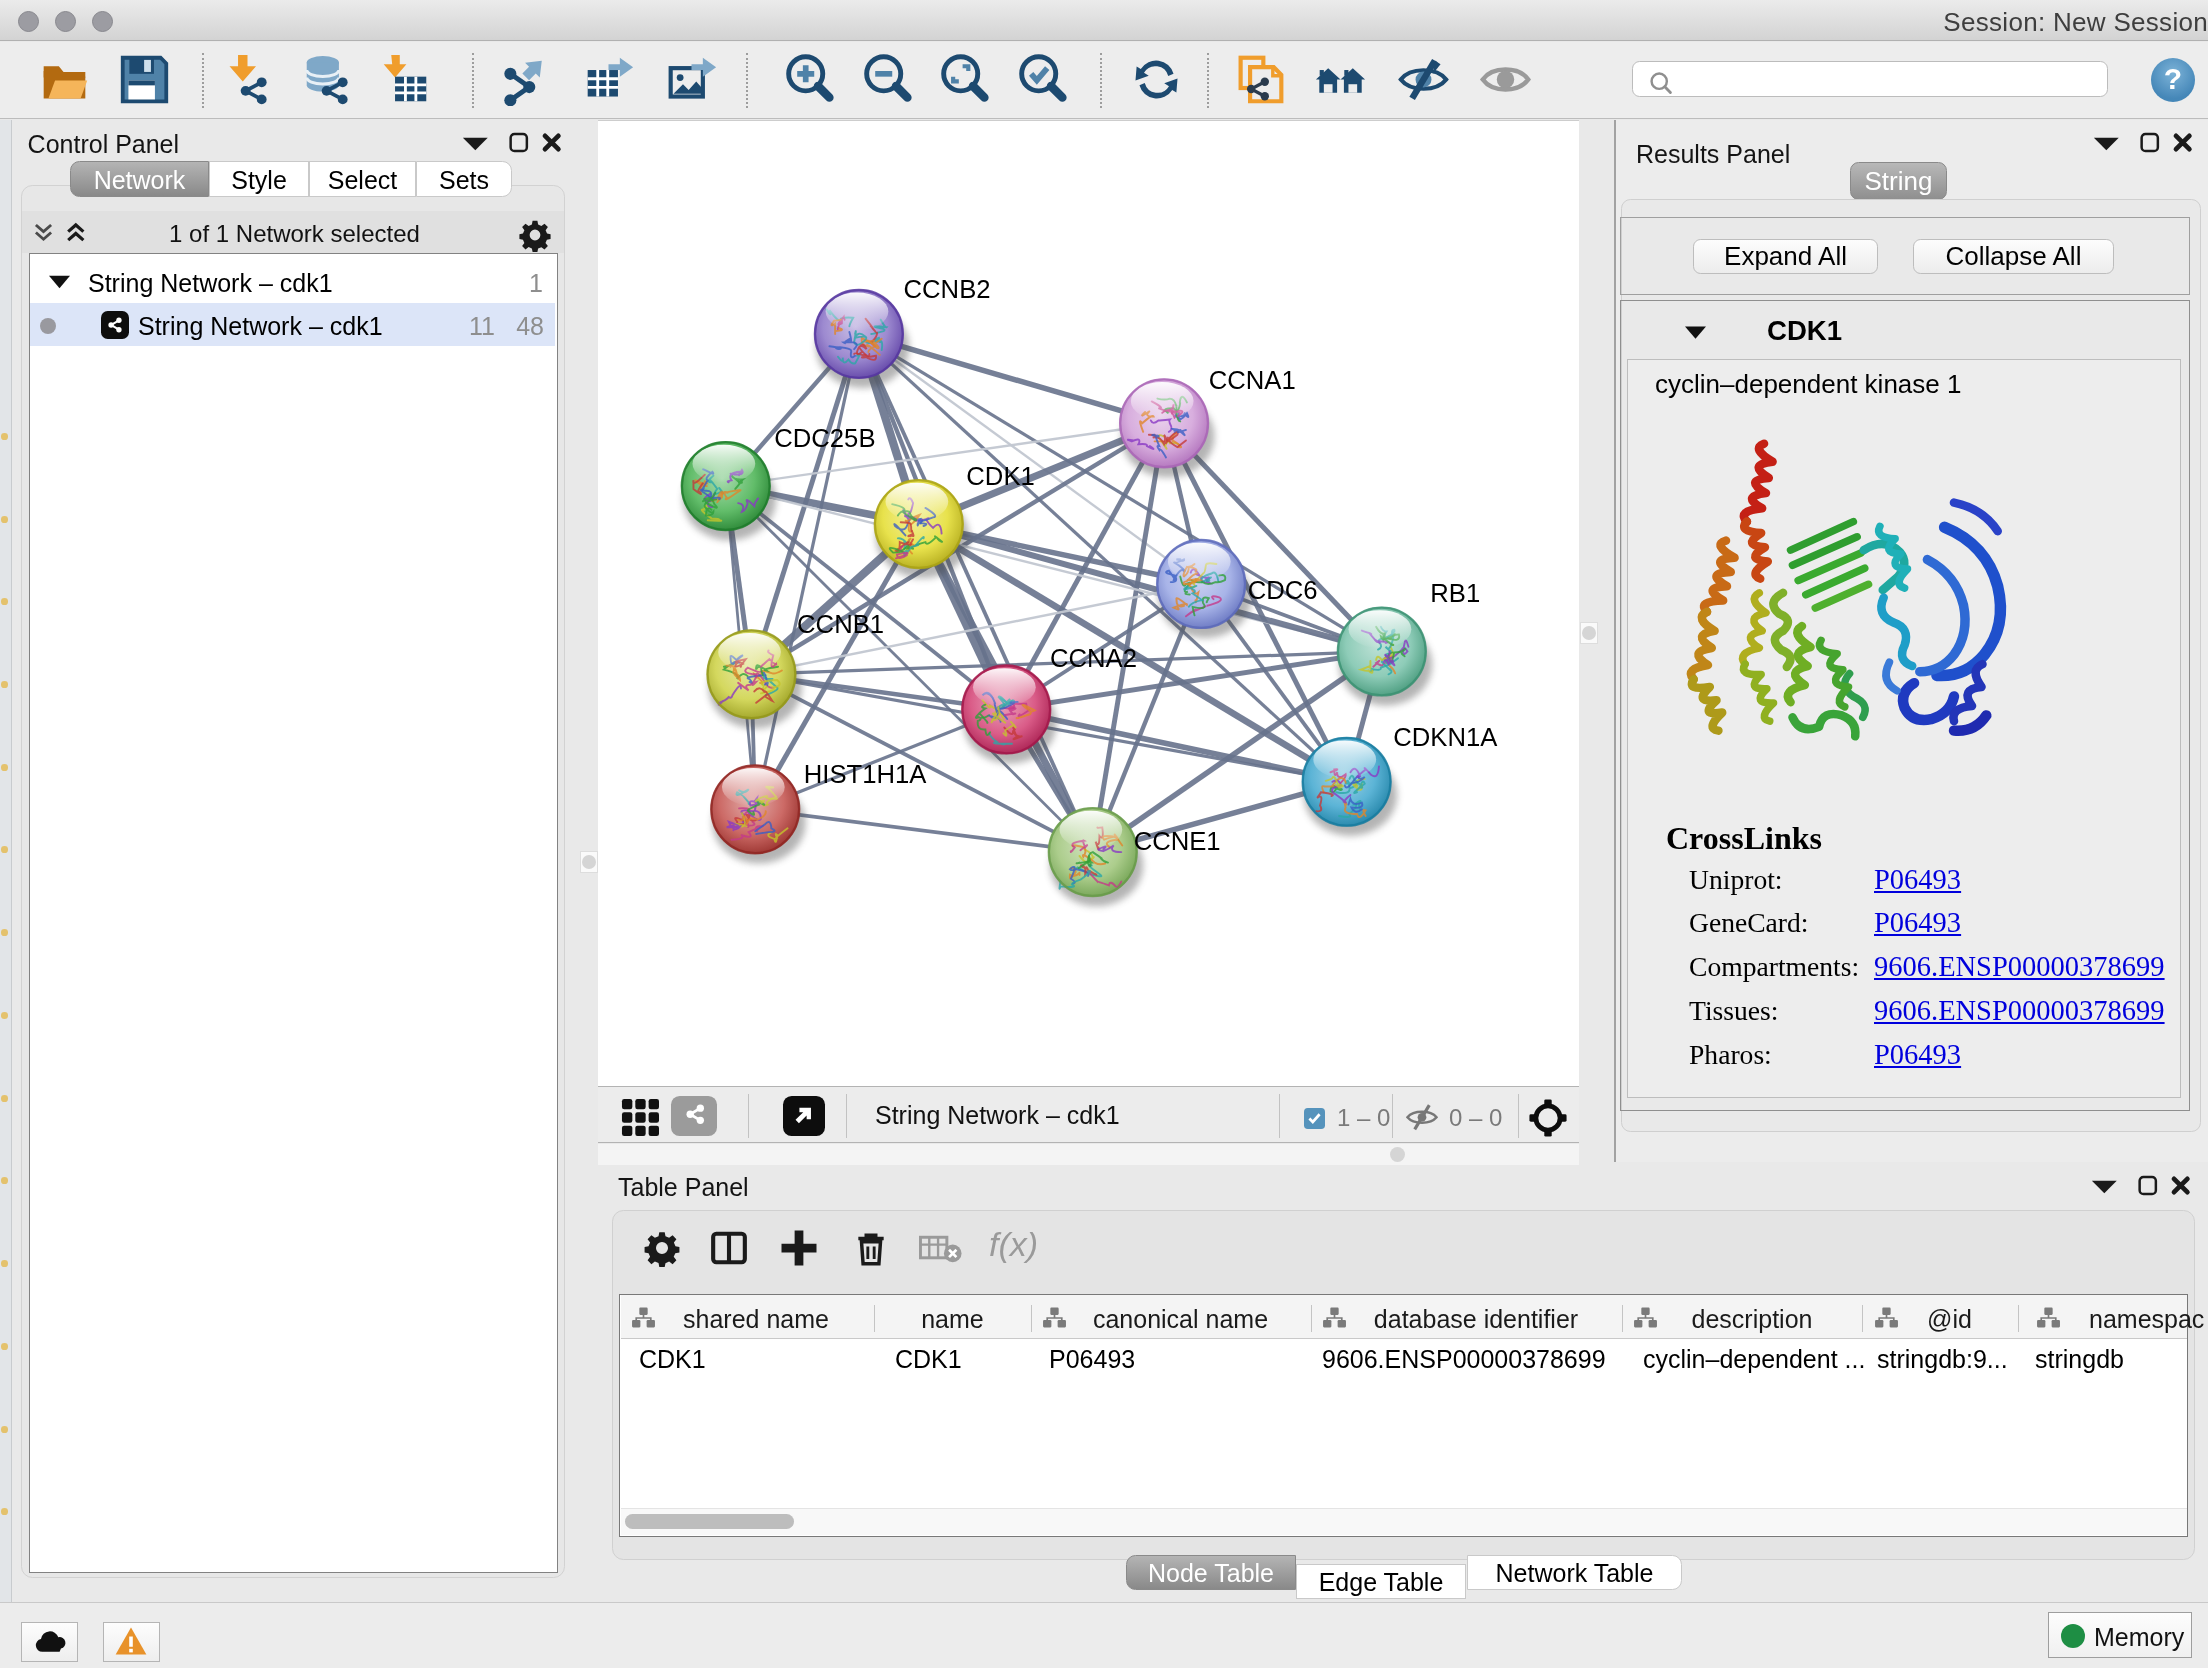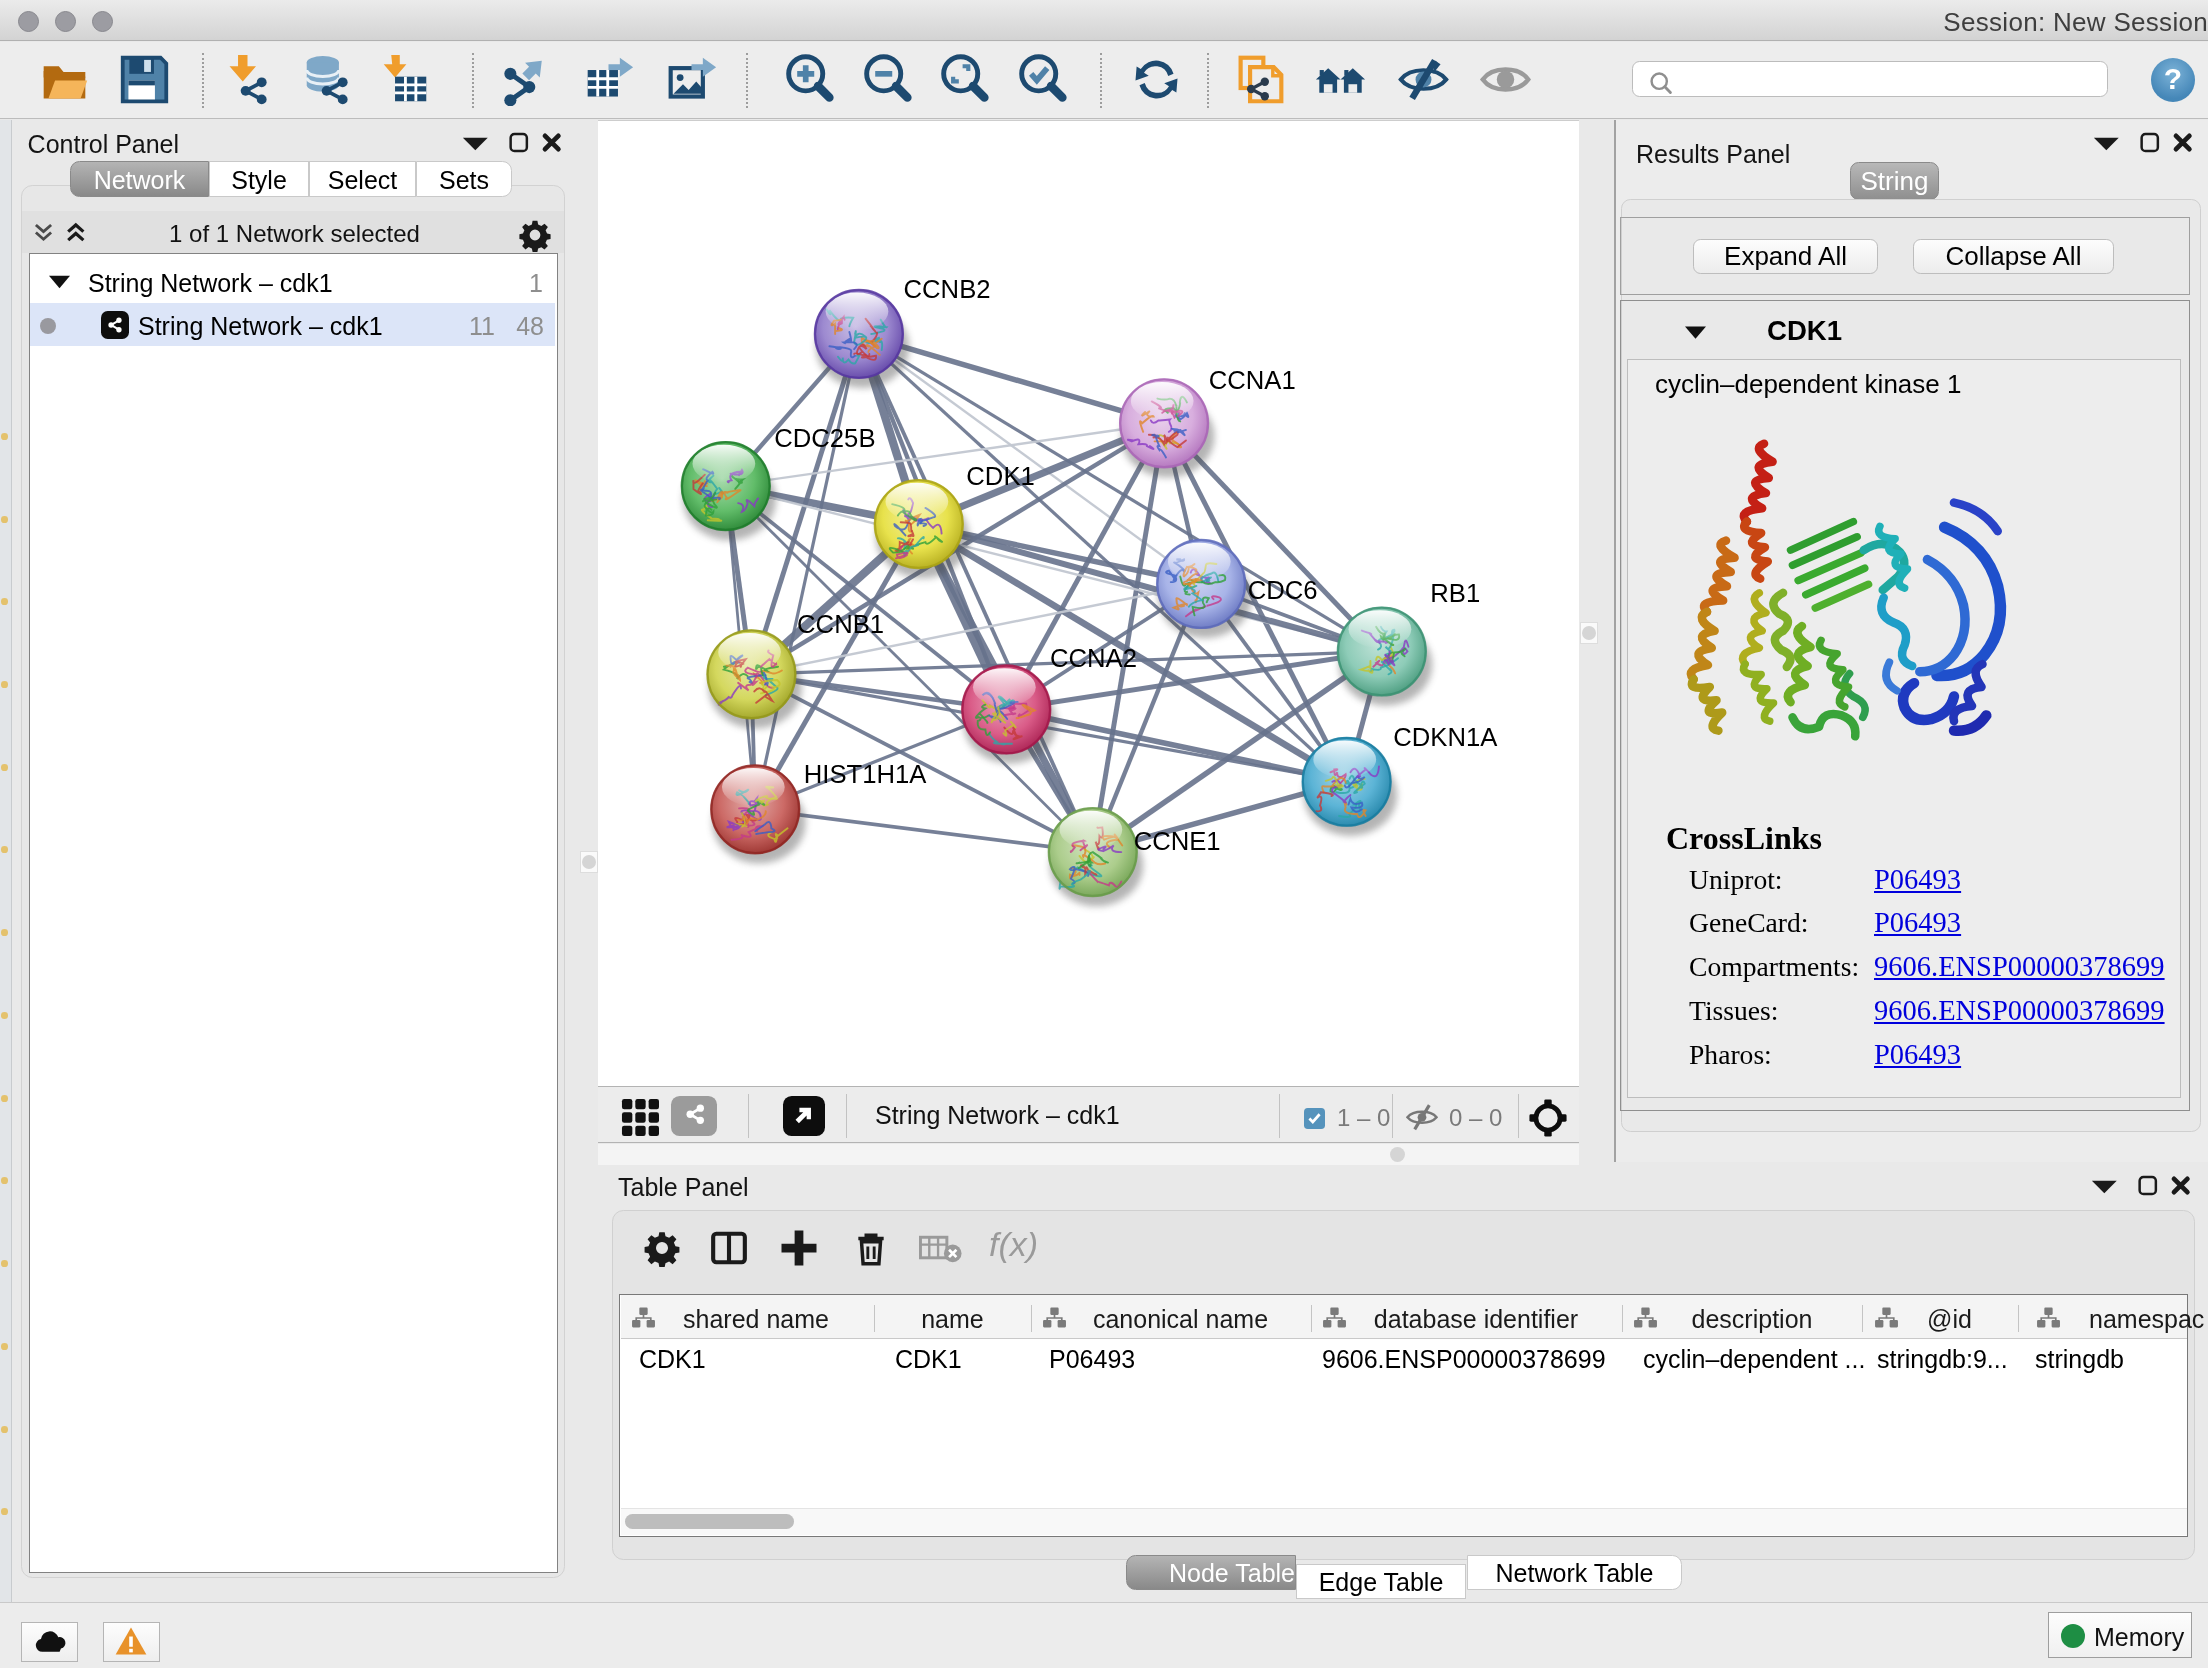--- a/index.html
+++ b/index.html
@@ -624,21 +624,21 @@
   </svg>
 <div class="abs" style="left:598px;top:1144px;width:981px;height:21px;background:#f4f4f4;"></div>
 <div class="abs" style="left:1390px;top:1147px;width:15px;height:15px;border-radius:50%;background:#d5d5d5;"></div>
 <div class="abs" style="left:1614px;top:120px;width:594px;height:1042px;background:#ececec;border-left:2.9px double #a2a2a2;"></div>
 <div class="abs ptitle" style="left:1636px;top:140px;">Results Panel</div>
 <svg class="abs" style="left:2092px;top:132px" width="105" height="21" viewBox="0 0 110 22">
     <path d="M2 6 h26 l-13 13 z" fill="#1a1a1a"></path>
     <rect x="52" y="2" width="17" height="18" rx="4" fill="none" stroke="#1a1a1a" stroke-width="2.6"></rect>
     <path d="M88 4 l14 14 M102 4 l-14 14" stroke="#1a1a1a" stroke-width="5" stroke-linecap="round"></path>
   </svg>
-<div class="abs" style="left:1850px;top:162px;width:89px;height:38px;border-radius:8.6px;background:linear-gradient(#b8b8b8,#8f8f8f);border:1px solid #8a8a8a;color:#fff;text-align:center;font-size:26px;line-height:36px;">String</div>
+<div class="abs" style="left:1850px;top:162px;width:97px;height:38px;border-radius:8.6px;background:linear-gradient(#b8b8b8,#8f8f8f);border:1px solid #8a8a8a;color:#fff;text-align:center;font-size:26px;line-height:36px;">String</div>
 <div class="abs" style="left:1621px;top:199px;width:580px;height:933px;background:#e9e9e9;border:1px solid #cfcfcf;border-radius:9.5px;"></div>
 <div class="abs" style="left:1620px;top:217px;width:570px;height:78px;border:1px solid #9f9f9f;"></div>
 <div class="abs greybtn" style="left:1693px;top:239px;width:185px;height:35px;font-size:26px;line-height:32px;">Expand All</div>
 <div class="abs greybtn" style="left:1913px;top:239px;width:201px;height:35px;font-size:26px;line-height:32px;">Collapse All</div>
 <div class="abs" style="left:1620px;top:300px;width:570px;height:811px;border:1.9px solid #8f8f8f;"></div>
 <svg class="abs" style="left:1682px;top:322px" width="27" height="21" viewBox="0 0 30 24">
     <path d="M3 5 h24 l-12 14 z" fill="#111"></path>
   </svg>
 <div class="abs" style="left:1767px;top:315px;font-size:27.6px;font-weight:bold;color:#000;">CDK1</div>
 <div class="abs" style="left:1627px;top:359px;width:554px;height:739px;background:#ededed;border:1px solid #bdbdbd;"></div>
@@ -779,21 +779,21 @@
 <div class="abs" style="left:2089px;top:1305px;font-size:25px;color:#1a1a1a;">namespac</div>
 <div class="abs" style="left:639px;top:1345px;font-size:25px;color:#000;">CDK1</div>
 <div class="abs" style="left:895px;top:1345px;font-size:25px;color:#000;">CDK1</div>
 <div class="abs" style="left:1049px;top:1345px;font-size:25px;color:#000;">P06493</div>
 <div class="abs" style="left:1322px;top:1345px;font-size:25px;color:#000;">9606.ENSP00000378699</div>
 <div class="abs" style="left:1643px;top:1345px;font-size:25px;color:#000;">cyclin–dependent ...</div>
 <div class="abs" style="left:1877px;top:1345px;font-size:25px;color:#000;">stringdb:9...</div>
 <div class="abs" style="left:2035px;top:1345px;font-size:25px;color:#000;">stringdb</div>
 <div class="abs" style="left:621px;top:1508px;width:1566px;height:27px;background:#f8f8f8;border-top:1px solid #e4e4e4;"></div>
 <div class="abs" style="left:625px;top:1514px;width:169px;height:15px;background:#bdbdbd;border-radius:7.6px;"></div>
-<div class="abs tab tabsel" style="left:1126px;top:1555px;width:170px;height:35px;line-height:35px;font-size:25px;border-radius:9.5px 0 0 9.5px;text-align:right;">Node Table</div>
+<div class="abs tab tabsel" style="left:1126px;top:1555px;width:170px;height:35px;line-height:35px;font-size:25px;border-radius:9.5px 0 0 9.5px;">Node Table</div>
 <div class="abs tab" style="left:1296px;top:1564px;width:170px;height:35px;line-height:35px;font-size:25px;">Edge Table</div>
 <div class="abs tab" style="left:1467px;top:1555px;width:215px;height:35px;line-height:35px;font-size:25px;border-radius:0 9.5px 9.5px 0;">Network Table</div>
 <div class="abs" style="left:0;top:1602px;width:2208px;height:67px;background:#ececec;border-top:1.9px solid #c9c9c9;"></div>
 <div class="abs" style="left:21px;top:1622px;width:57px;height:40px;background:linear-gradient(#fdfdfd,#eee);border:1.9px solid #b5b5b5;"></div>
 <svg class="abs" style="left:32px;top:1628px" width="36" height="27" viewBox="0 0 28 20">
     <path d="M8 18 a5 5 0 0 1 -1 -9.9 a7 7 0 0 1 13.5 -1.4 a4.5 4.5 0 0 1 2 8.8 l-1 2.5 z" fill="#111"></path>
   </svg>
 <div class="abs" style="left:103px;top:1622px;width:57px;height:40px;background:linear-gradient(#fdfdfd,#eee);border:1.9px solid #b5b5b5;"></div>
 <svg class="abs" style="left:113px;top:1625px" width="36" height="32" viewBox="0 0 28 25">
     <path d="M14 2 L26 23 H2 z" fill="#e8922a"></path>

